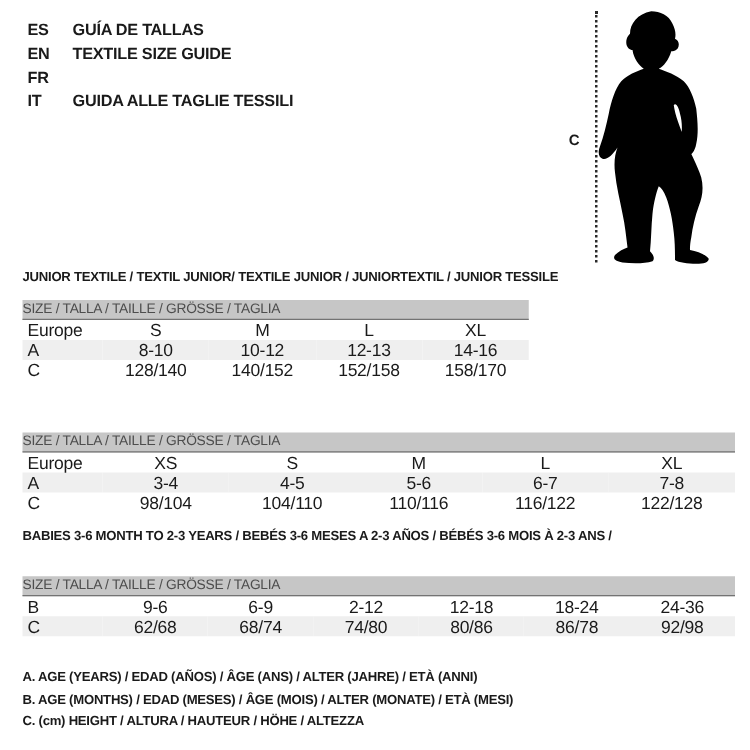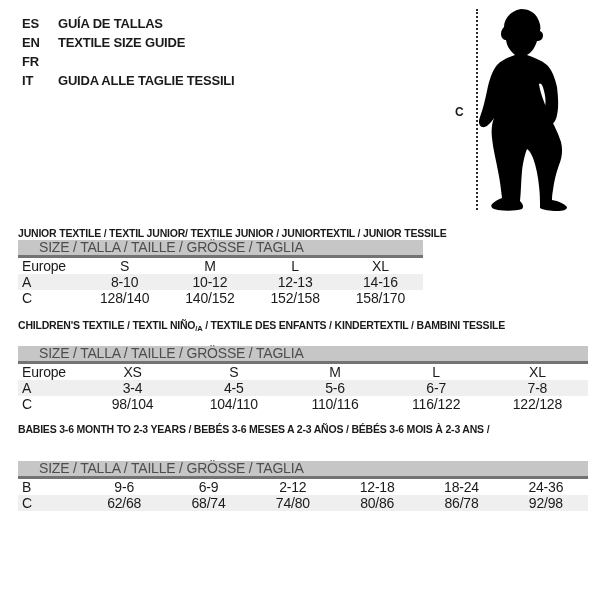--- a/index.html
+++ b/index.html
@@ -13,22 +13,22 @@
   .lang-code{width:36px;}
   
   .dotted-line{position:absolute;left:476px;top:9px;height:201px;border-left:2px dotted #2a2a2a;}
   .measure-c{position:absolute;left:455px;top:105px;font-size:12px;font-weight:bold;}
   .fig{position:absolute;left:478px;top:8px;width:100px;height:204px;}
   
   .sec-title{position:absolute;left:18px;font-weight:bold;font-size:10.5px;line-height:13px;letter-spacing:-0.2px;white-space:nowrap;}
   .sub{font-size:7.5px;vertical-align:-2px;}
   
   .sizetable{position:absolute;left:18px;}
-  .size-bar{height:15px;line-height:15px;background:#c6c6c6;border-bottom:3px solid #737373;
-            color:#4d4d4d;font-size:14px;padding-left:21px;letter-spacing:-0.2px;}
+  .size-bar{height:15px;line-height:15px;background:#c6c6c6;border-bottom:1px solid #737373;
+            color:#4d4d4d;font-size:11px;padding-left:0;letter-spacing:-0.2px;}
   table{border-collapse:collapse;width:100%;table-layout:fixed;}
   td{height:16px;padding:0;font-size:14px;letter-spacing:-0.2px;text-align:center;vertical-align:middle;}
   td.lbl{text-align:left;padding-left:4px;width:60px;}
   tr.alt{background:#efefef;}
   
   .notes{position:absolute;left:18px;top:534px;font-weight:bold;font-size:10.5px;line-height:17.5px;letter-spacing:-0.2px;}
 </style>
 </head>
 <body>
 
@@ -70,21 +70,21 @@
       C47,146 45,154 44,163 C43,173 43,184 42,193
       C45,196 46,199 44,201 C38,203 28,203 20,202 C14,201 12,199 14,196
       C17,193 21,191 24,190
       C23,182 22,172 20,163 C18,152 15,141 14,130 C13,122 14,115 16,110
       C12,116 8,120 4,119 C1,118 0,114 2,109
       C5,101 7,92 9,83 C11,73 14,63 19,57 C24,52 31,49 37,47
       C33,44 29,39 28,32 C26,32 23,30 23,26 C23,22 25,20 26,19
       C26,11 32,3 43,1 Z"></path>
   </svg>
 
-  <div class="sec-title" style="top:216px;margin-top:11px;">JUNIOR TEXTILE / TEXTIL JUNIOR/ TEXTILE JUNIOR / JUNIORTEXTIL / JUNIOR TESSILE</div>
+  <div class="sec-title" style="top:216px;">JUNIOR TEXTILE / TEXTIL JUNIOR/ TEXTILE JUNIOR / JUNIORTEXTIL / JUNIOR TESSILE</div>
   <div class="sizetable" style="top:240px;width:405px;">
     <div class="size-bar">SIZE / TALLA / TAILLE / GRÖSSE / TAGLIA</div>
     <table>
       <tbody>
           <tr>
         <td class="lbl">Europe</td>
         <td>S</td>
         <td>M</td>
         <td>L</td>
         <td>XL</td>
@@ -100,23 +100,20 @@
         <td class="lbl">C</td>
         <td>128/140</td>
         <td>140/152</td>
         <td>152/158</td>
         <td>158/170</td>
       </tr>
     </tbody>
       </table>
   </div>
 
-  <div class="sec-title" style="top:319px;">
-    <span>CHILDREN'S TEXTILE / TEXTIL NIÑO</span><span class="sub">/A</span><span> / TEXTILE DES ENFANTS / KINDERTEXTIL / BAMBINI TESSILE</span>
-  </div>
   <div class="sizetable" style="top:346px;width:570px;">
     <div class="size-bar">SIZE / TALLA / TAILLE / GRÖSSE / TAGLIA</div>
     <table>
       <tbody>
           <tr>
         <td class="lbl">Europe</td>
         <td>XS</td>
         <td>S</td>
         <td>M</td>
         <td>L</td>
@@ -164,14 +161,19 @@
         <td>68/74</td>
         <td>74/80</td>
         <td>80/86</td>
         <td>86/78</td>
         <td>92/98</td>
       </tr>
     </tbody>
       </table>
   </div>
 
+  <div class="notes">
+    <div>A. AGE (YEARS) / EDAD (AÑOS) / ÂGE (ANS) / ALTER (JAHRE) / ETÀ (ANNI)</div>
+    <div>B. AGE (MONTHS) / EDAD (MESES) / ÂGE (MOIS) / ALTER (MONATE) / ETÀ (MESI)</div>
+    <div>C. (cm) HEIGHT / ALTURA / HAUTEUR / HÖHE / ALTEZZA</div>
+  </div>
 
 </div>
 
 </body></html>

